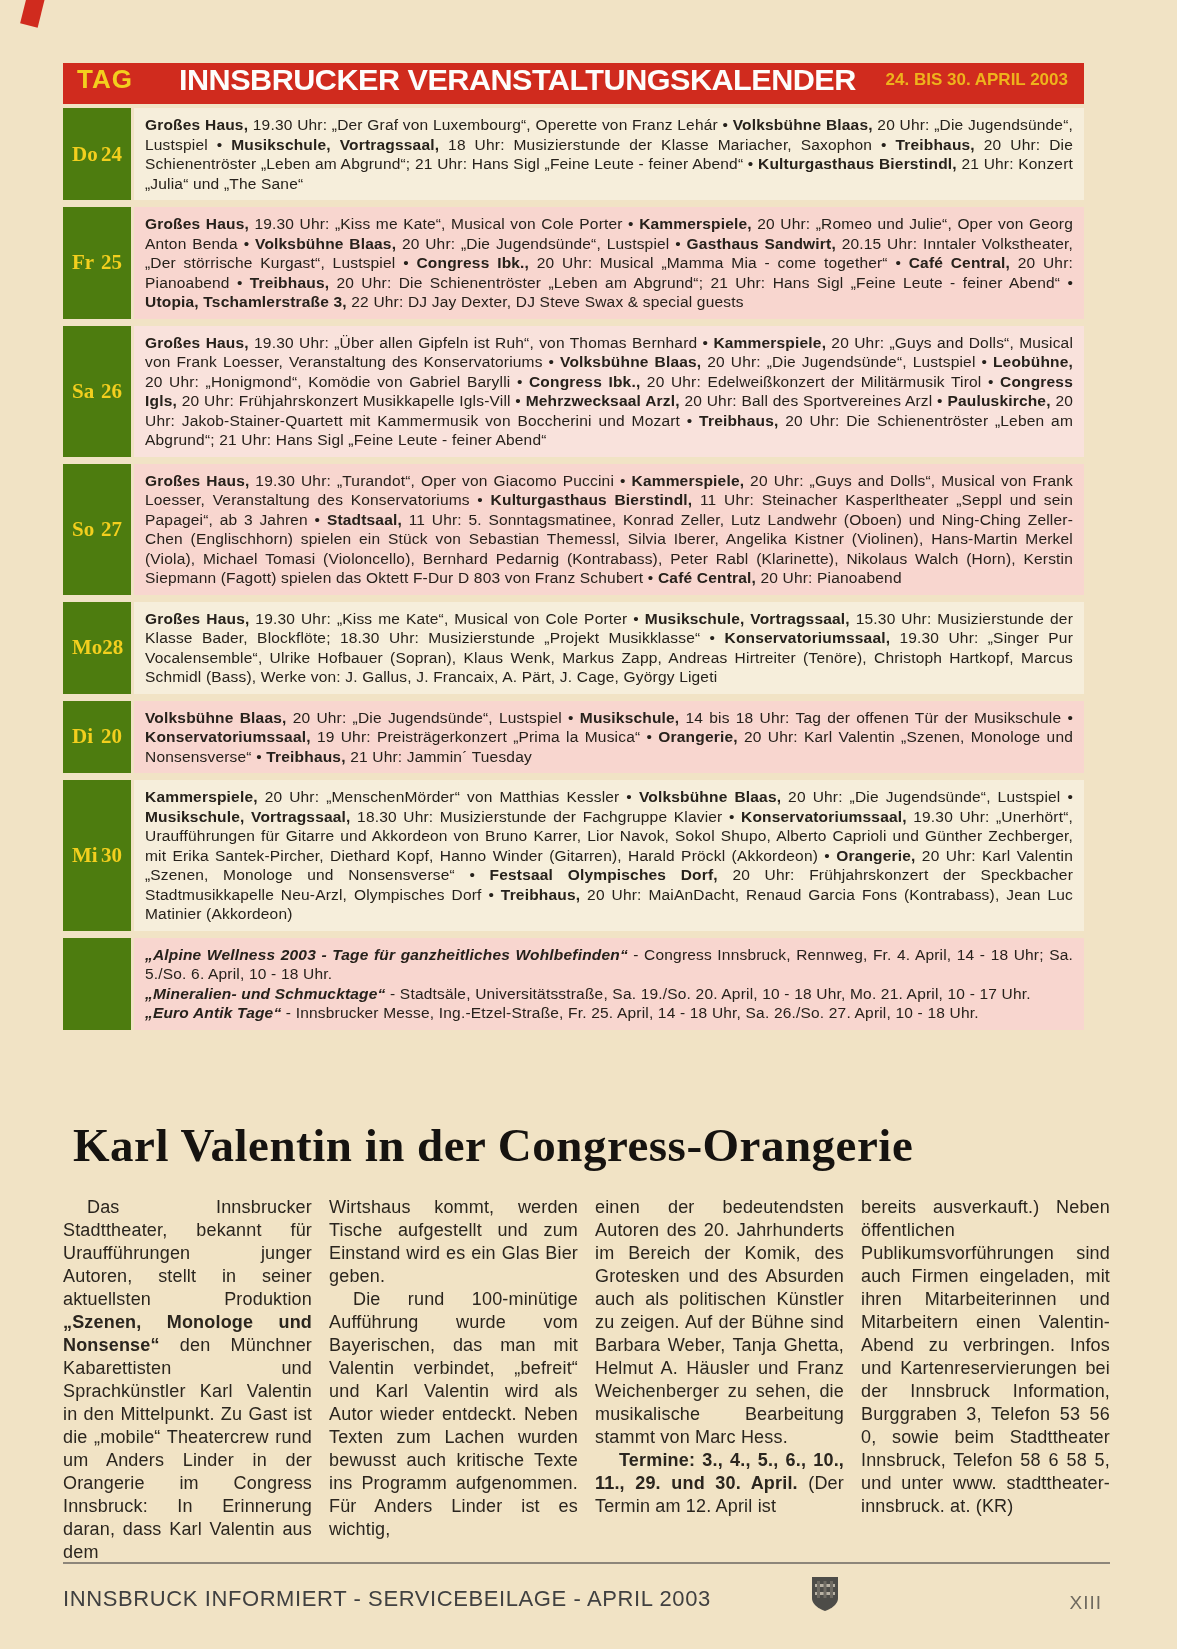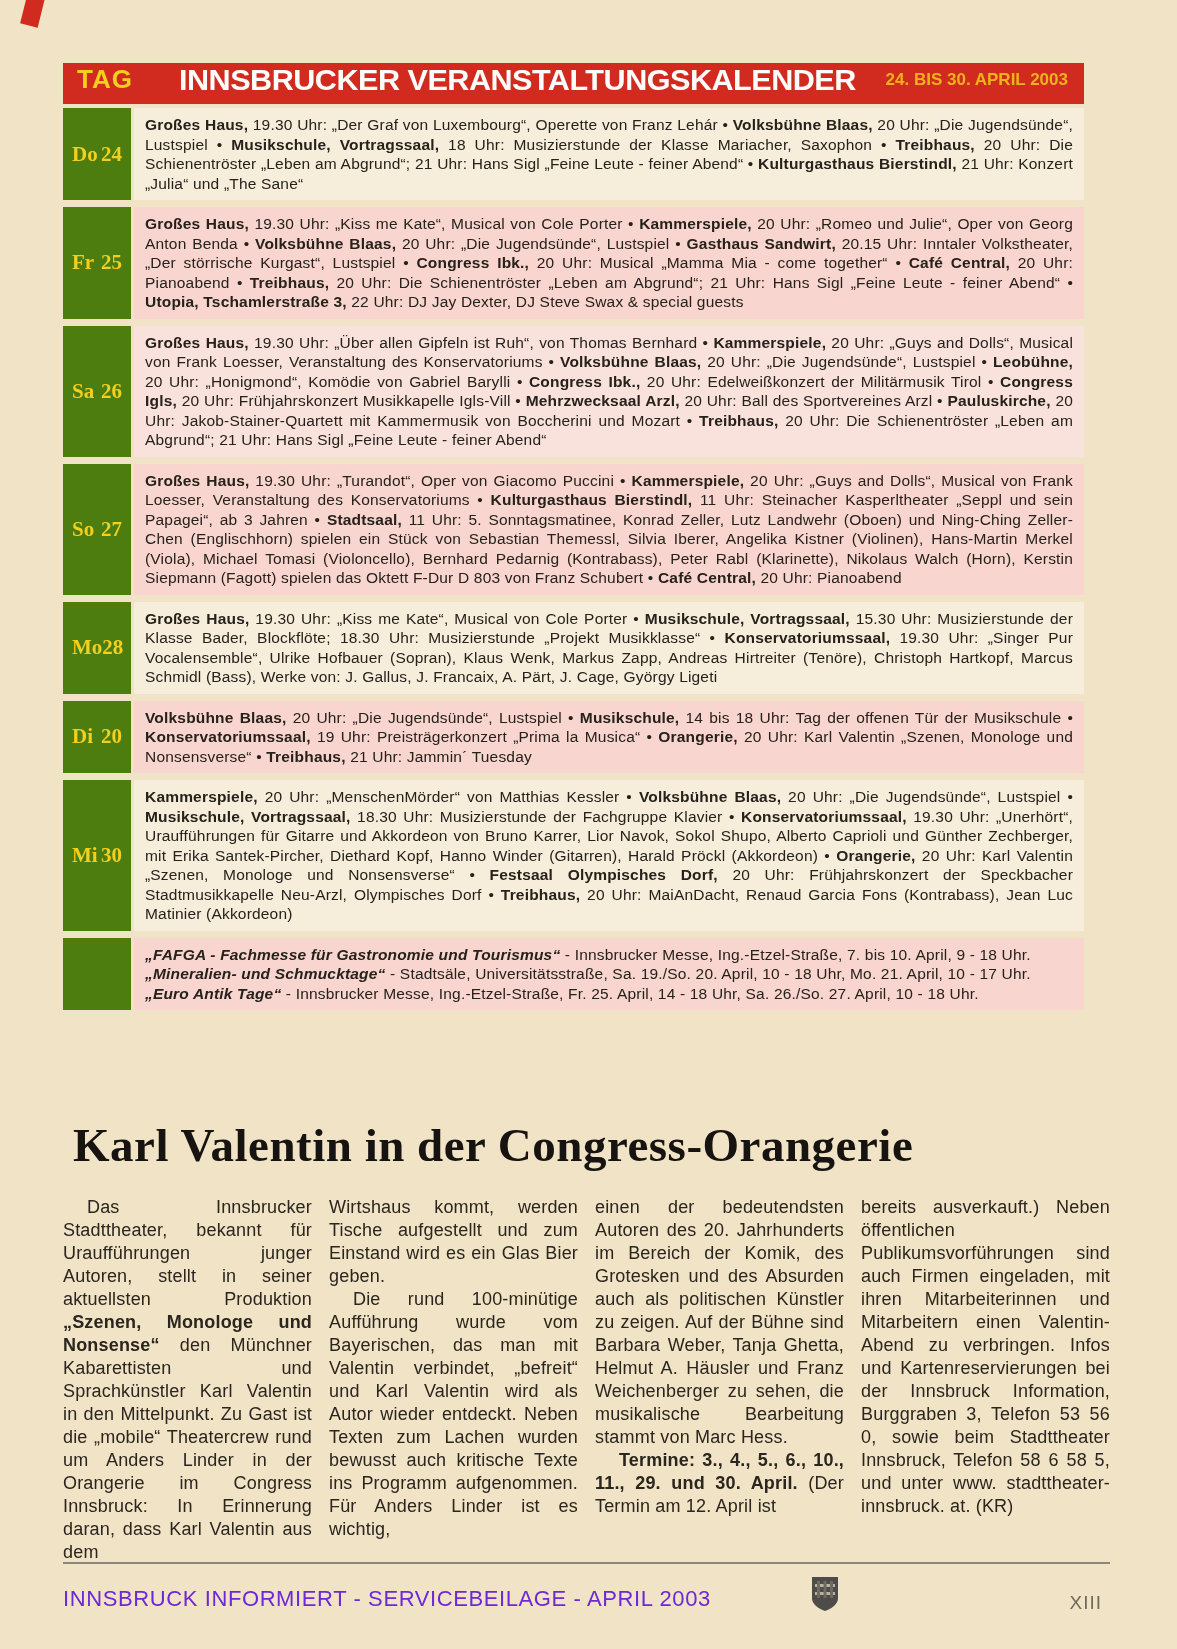--- a/index.html
+++ b/index.html
@@ -69,21 +69,21 @@
   .article-p{ margin:0; }
   .article-p.indent{ text-indent:24px; }
   .article-b{ font-weight:bold; }
 
   
   .footer{
     position:absolute; left:63px; top:1562px; width:1047px;
     border-top:2px solid #8d867a; padding-top:22px;
   }
   .footer-left{
-    font-size:22px; color:#6d28d9; letter-spacing:.6px;
+    font-size:22px; color:#404040; letter-spacing:.6px;
   }
   .crest{ position:absolute; left:748px; top:12px; }
   .footer-page{
     position:absolute; right:8px; top:28px; font-size:19px; color:#6f6a60; letter-spacing:1px;
   }
 </style>
 </head>
 <body>
 
 <div class="page">
@@ -169,21 +169,21 @@
               <span>30</span>
             </span>
           </div>
           <div class="row-content bg-cream">
             <p class="events-text"><b class="venue">Kammerspiele,</b> 20 Uhr: „MenschenMörder“ von Matthias Kessler • <b class="venue">Volksbühne Blaas,</b> 20 Uhr: „Die Jugendsünde“, Lustspiel • <b class="venue">Musikschule, Vortragssaal,</b> 18.30 Uhr: Musizierstunde der Fachgruppe Klavier • <b class="venue">Konservatoriumssaal,</b> 19.30 Uhr: „Unerhört“, Uraufführungen für Gitarre und Akkordeon von Bruno Karrer, Lior Navok, Sokol Shupo, Alberto Caprioli und Günther Zechberger, mit Erika Santek-Pircher, Diethard Kopf, Hanno Winder (Gitarren), Harald Pröckl (Akkordeon) • <b class="venue">Orangerie,</b> 20 Uhr: Karl Valentin „Szenen, Monologe und Nonsensverse“ • <b class="venue">Festsaal Olympisches Dorf,</b> 20 Uhr: Frühjahrskonzert der Speckbacher Stadtmusikkapelle Neu-Arzl, Olympisches Dorf • <b class="venue">Treibhaus,</b> 20 Uhr: MaiAnDacht, Renaud Garcia Fons (Kontrabass), Jean Luc Matinier (Akkordeon)</p>
           </div>
         </div>
         <div class="cal-row">
           <div class="day-cell"></div>
           <div class="row-content bg-pink">
-            <p class="fair-entry"><b class="fair-title">„FAFGA - Fachmesse für Gastronomie und Tourismus“</b> - Innsbrucker Messe, Ing.-Etzel-Straße, 7. bis 10. April, 9 - 18 Uhr.</p>
+            <p class="fair-entry"><b class="fair-title">„Alpine Wellness 2003 - Tage für ganzheitliches Wohlbefinden“</b> - Congress Innsbruck, Rennweg, Fr. 4. April, 14 - 18 Uhr; Sa. 5./So. 6. April, 10 - 18 Uhr.</p>
             <p class="fair-entry"><b class="fair-title">„Mineralien- und Schmucktage“</b> - Stadtsäle, Universitätsstraße, Sa. 19./So. 20. April, 10 - 18 Uhr, Mo. 21. April, 10 - 17 Uhr.</p>
             <p class="fair-entry"><b class="fair-title">„Euro Antik Tage“</b> - Innsbrucker Messe, Ing.-Etzel-Straße, Fr. 25. April, 14 - 18 Uhr, Sa. 26./So. 27. April, 10 - 18 Uhr.</p>
           </div>
         </div>
       </div>
   </div>
 
   <div class="article">
     <h1 class="headline">Karl Valentin in der Congress-Orangerie</h1>
     <div class="article-cols">

